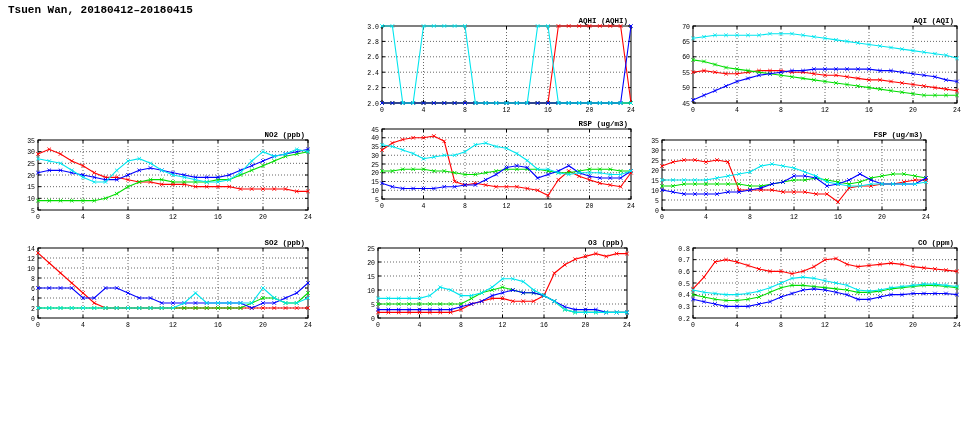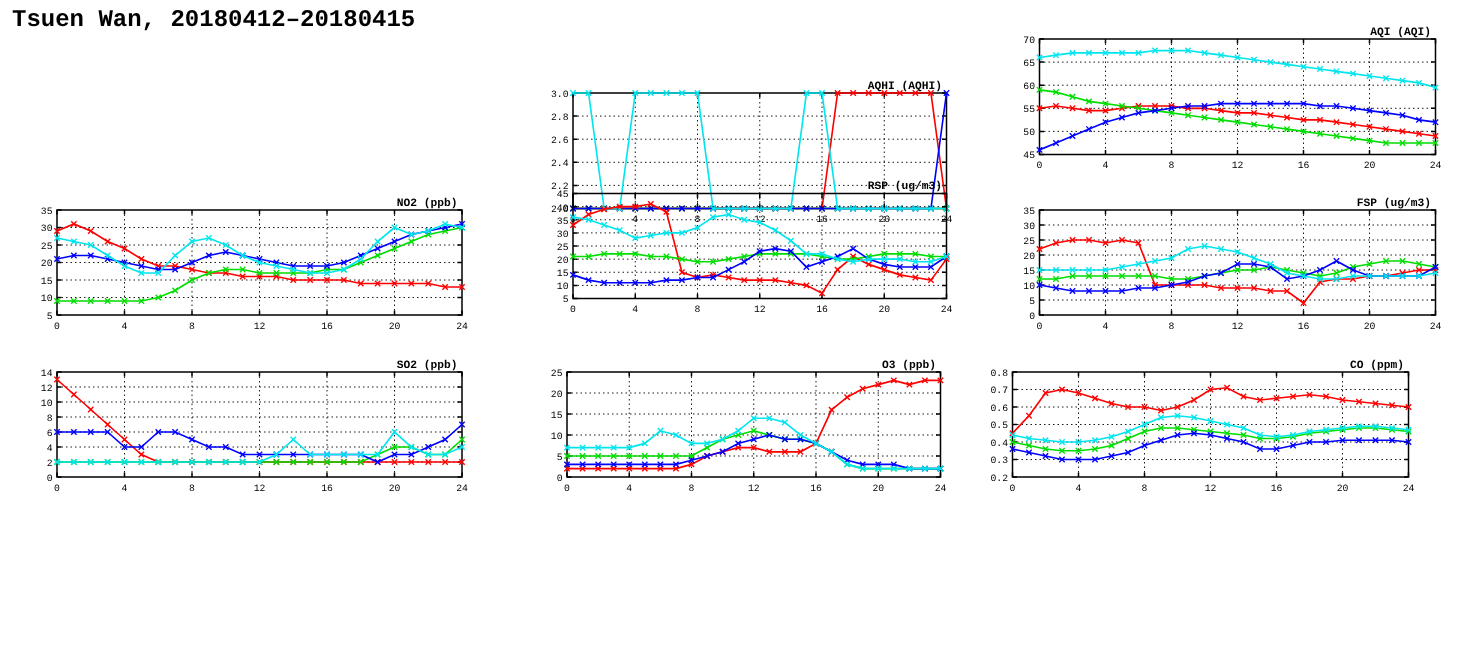--- a/index.html
+++ b/index.html
@@ -1,29 +1,29 @@
 <!DOCTYPE html>
 <html><head>
 <meta charset="utf-8">
 <style>
   html,body{margin:0;padding:0;background:#ffffff;}
   body{width:975px;height:447px;font-family:"Liberation Mono",monospace;color:#000;}
   #root{position:relative;width:975px;height:447px;}
-  .title{position:absolute;left:8px;top:4px;font-size:16px;font-weight:bold;letter-spacing:0px;font-family:"Liberation Mono",monospace;}
+  .title{position:absolute;left:8px;top:4px;font-size:11px;font-weight:bold;letter-spacing:0px;font-family:"Liberation Mono",monospace;}
   .panel{position:absolute;}
   .panel svg{display:block;}
   text{font-family:"Liberation Mono",monospace;}
 </style>
 </head>
 <body>
 
 <div id="root">
   <div class="title">Tsuen Wan, 20180412–20180415</div>
   <div id="panels">
-      <div class="panel" style="left: 352px; top: 14px; margin-top: 36px;">
+      <div class="panel" style="left: 352px; top: 14px;">
         <svg width="285" height="105">
           <line x1="30" y1="73.6" x2="279" y2="73.6" stroke="#000" stroke-width="0.6" stroke-dasharray="1,2"></line>
           <line x1="30" y1="58.2" x2="279" y2="58.2" stroke="#000" stroke-width="0.6" stroke-dasharray="1,2"></line>
           <line x1="30" y1="42.79999999999999" x2="279" y2="42.79999999999999" stroke="#000" stroke-width="0.6" stroke-dasharray="1,2"></line>
           <line x1="30" y1="27.400000000000013" x2="279" y2="27.400000000000013" stroke="#000" stroke-width="0.6" stroke-dasharray="1,2"></line>
           <line x1="71.5" y1="12" x2="71.5" y2="89" stroke="#000" stroke-width="0.6" stroke-dasharray="1,2"></line>
           <line x1="113" y1="12" x2="113" y2="89" stroke="#000" stroke-width="0.6" stroke-dasharray="1,2"></line>
           <line x1="154.5" y1="12" x2="154.5" y2="89" stroke="#000" stroke-width="0.6" stroke-dasharray="1,2"></line>
           <line x1="196" y1="12" x2="196" y2="89" stroke="#000" stroke-width="0.6" stroke-dasharray="1,2"></line>
           <line x1="237.5" y1="12" x2="237.5" y2="89" stroke="#000" stroke-width="0.6" stroke-dasharray="1,2"></line>
@@ -657,21 +657,21 @@
           <path d="M214.95,55.7L218.55,59.3M214.95,59.3L218.55,55.7" stroke="#00e5ee" stroke-width="0.9" fill="none"></path>
           <path d="M225.325,53.95L228.925,57.55M225.325,57.55L228.925,53.95" stroke="#00e5ee" stroke-width="0.9" fill="none"></path>
           <path d="M235.7,53.95L239.3,57.55M235.7,57.55L239.3,53.95" stroke="#00e5ee" stroke-width="0.9" fill="none"></path>
           <path d="M246.075,53.95L249.675,57.55M246.075,57.55L249.675,53.95" stroke="#00e5ee" stroke-width="0.9" fill="none"></path>
           <path d="M256.45,55.7L260.05,59.3M256.45,59.3L260.05,55.7" stroke="#00e5ee" stroke-width="0.9" fill="none"></path>
           <path d="M266.825,55.7L270.425,59.3M266.825,59.3L270.425,55.7" stroke="#00e5ee" stroke-width="0.9" fill="none"></path>
           <path d="M277.2,52.2L280.8,55.8M277.2,55.8L280.8,52.2" stroke="#00e5ee" stroke-width="0.9" fill="none"></path>
           <text x="276" y="9" text-anchor="end" font-size="7.5" font-weight="bold" fill="#000">RSP (ug/m3)</text>
         </svg>
       </div>
-      <div class="panel" style="left: 663px; top: 128px;">
+      <div class="panel" style="left: 632px; top: 128px;">
         <svg width="300" height="98">
           <line x1="30" y1="72" x2="294" y2="72" stroke="#000" stroke-width="0.6" stroke-dasharray="1,2"></line>
           <line x1="30" y1="62" x2="294" y2="62" stroke="#000" stroke-width="0.6" stroke-dasharray="1,2"></line>
           <line x1="30" y1="52" x2="294" y2="52" stroke="#000" stroke-width="0.6" stroke-dasharray="1,2"></line>
           <line x1="30" y1="42" x2="294" y2="42" stroke="#000" stroke-width="0.6" stroke-dasharray="1,2"></line>
           <line x1="30" y1="32" x2="294" y2="32" stroke="#000" stroke-width="0.6" stroke-dasharray="1,2"></line>
           <line x1="30" y1="22" x2="294" y2="22" stroke="#000" stroke-width="0.6" stroke-dasharray="1,2"></line>
           <line x1="74" y1="12" x2="74" y2="82" stroke="#000" stroke-width="0.6" stroke-dasharray="1,2"></line>
           <line x1="118" y1="12" x2="118" y2="82" stroke="#000" stroke-width="0.6" stroke-dasharray="1,2"></line>
           <line x1="162" y1="12" x2="162" y2="82" stroke="#000" stroke-width="0.6" stroke-dasharray="1,2"></line>
@@ -1147,21 +1147,21 @@
           <path d="M214.95,71.8L218.55,75.39999999999999M214.95,75.39999999999999L218.55,71.8" stroke="#00e5ee" stroke-width="0.9" fill="none"></path>
           <path d="M225.325,74.60000000000001L228.925,78.2M225.325,78.2L228.925,74.60000000000001" stroke="#00e5ee" stroke-width="0.9" fill="none"></path>
           <path d="M235.7,74.60000000000001L239.3,78.2M235.7,78.2L239.3,74.60000000000001" stroke="#00e5ee" stroke-width="0.9" fill="none"></path>
           <path d="M246.075,74.60000000000001L249.675,78.2M246.075,78.2L249.675,74.60000000000001" stroke="#00e5ee" stroke-width="0.9" fill="none"></path>
           <path d="M256.45,74.60000000000001L260.05,78.2M256.45,78.2L260.05,74.60000000000001" stroke="#00e5ee" stroke-width="0.9" fill="none"></path>
           <path d="M266.825,74.60000000000001L270.425,78.2M266.825,78.2L270.425,74.60000000000001" stroke="#00e5ee" stroke-width="0.9" fill="none"></path>
           <path d="M277.2,74.60000000000001L280.8,78.2M277.2,78.2L280.8,74.60000000000001" stroke="#00e5ee" stroke-width="0.9" fill="none"></path>
           <text x="276" y="9" text-anchor="end" font-size="7.5" font-weight="bold" fill="#000">O3 (ppb)</text>
         </svg>
       </div>
-      <div class="panel" style="left: 645px; top: 236px; text-align: center;">
+      <div class="panel" style="left: 663px; top: 236px; text-align: center;">
         <svg width="300" height="98">
           <line x1="30" y1="70.33333333333334" x2="294" y2="70.33333333333334" stroke="#000" stroke-width="0.6" stroke-dasharray="1,2"></line>
           <line x1="30" y1="58.66666666666667" x2="294" y2="58.66666666666667" stroke="#000" stroke-width="0.6" stroke-dasharray="1,2"></line>
           <line x1="30" y1="47.00000000000001" x2="294" y2="47.00000000000001" stroke="#000" stroke-width="0.6" stroke-dasharray="1,2"></line>
           <line x1="30" y1="35.33333333333334" x2="294" y2="35.33333333333334" stroke="#000" stroke-width="0.6" stroke-dasharray="1,2"></line>
           <line x1="30" y1="23.66666666666668" x2="294" y2="23.66666666666668" stroke="#000" stroke-width="0.6" stroke-dasharray="1,2"></line>
           <line x1="74" y1="12" x2="74" y2="82" stroke="#000" stroke-width="0.6" stroke-dasharray="1,2"></line>
           <line x1="118" y1="12" x2="118" y2="82" stroke="#000" stroke-width="0.6" stroke-dasharray="1,2"></line>
           <line x1="162" y1="12" x2="162" y2="82" stroke="#000" stroke-width="0.6" stroke-dasharray="1,2"></line>
           <line x1="206" y1="12" x2="206" y2="82" stroke="#000" stroke-width="0.6" stroke-dasharray="1,2"></line>

